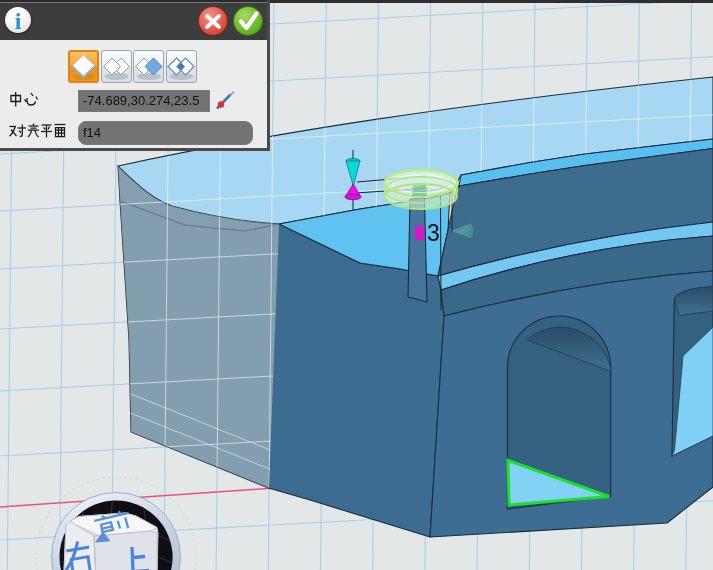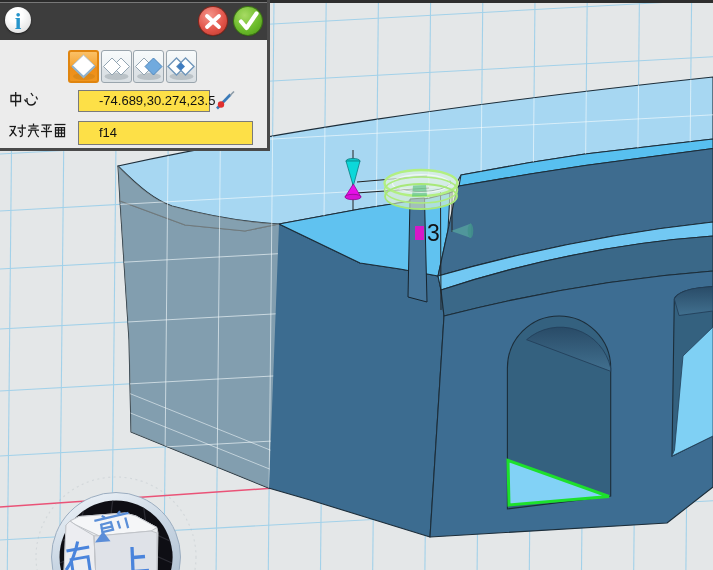--- a/index.html
+++ b/index.html
@@ -9,21 +9,21 @@
   
   #dlg{position:absolute;left:0;top:0;width:270px;height:151px;background:#ececec;border-right:3px solid #4a4a4a;border-bottom:3px solid #4a4a4a;box-sizing:border-box;}
   #dlg .tbar{position:absolute;left:0;top:0;width:267px;height:40px;background:linear-gradient(#2b2b2b 0,#2b2b2b 2px,#787878 2px,#787878 3.5px,#3d3d3d 3.5px);}
   #dlg .info{position:absolute;left:5px;top:7px;width:26px;height:26px;border-radius:50%;background:radial-gradient(circle at 40% 30%,#ffffff 30%,#dcdcdc 90%);box-shadow:0 1px 2px rgba(0,0,0,.5);}
   #dlg .info span{position:absolute;left:0;top:1px;width:26px;text-align:center;font-family:"Liberation Serif",serif;font-weight:bold;font-size:24px;line-height:26px;color:#2795cb;}
   .cbtn{position:absolute;top:7px;width:28px;height:28px;border-radius:50%;}
   #bx{left:199px;background:radial-gradient(circle at 38% 30%,#f4948a,#e2554a 55%,#c03527);box-shadow:0 0 0 1px #8d2419, 0 1px 1px rgba(0,0,0,.4);}
   #bv{left:234px;background:radial-gradient(circle at 38% 30%,#a8db64,#6cbc2b 55%,#4d9a14);box-shadow:0 0 0 1px #3c7a10, 0 1px 1px rgba(0,0,0,.4);}
   .obtn{position:absolute;top:50px;width:31px;height:33px;box-sizing:border-box;border:1px solid #9aa5ad;border-radius:3px;background:linear-gradient(#f7fafb 0%,#eff3f5 48%,#dfe4e8 52%,#d9dfe3 100%);}
   .obtn.act{border:2px solid #e0850f;background:linear-gradient(#fbc167,#f5a637 45%,#ee8d18 52%,#f0961f 100%);}
-  .inp{position:absolute;left:78px;background:#fde047;border:1px solid #7a7a7a;box-sizing:border-box;color:#111;font-size:13px;line-height:21px;padding-left:20px;white-space:nowrap;}
+  .inp{position:absolute;left:78px;background:#737373;border:1px solid #7a7a7a;box-sizing:border-box;color:#111;font-size:13px;line-height:21px;padding-left:4px;white-space:nowrap;}
 </style>
 </head>
 <body>
 <div id="stage">
 <svg id="scene" width="713" height="570" viewBox="0 0 713 570">
   <defs>
     <clipPath id="cv">
           <rect x="0" y="0" width="713" height="570"></rect>
         </clipPath>
     <clipPath id="topclip">
@@ -225,21 +225,21 @@
   <div class="info">
         <span>i</span>
       </div>
   <div class="cbtn" id="bx"></div>
   <div class="cbtn" id="bv"></div>
   <div class="obtn act" style="left:68px"></div>
   <div class="obtn" style="left:100.5px"></div>
   <div class="obtn" style="left:133px"></div>
   <div class="obtn" style="left:165.5px"></div>
   <div class="inp" style="top:90px;width:132px;height:22px;line-height:20px;">-74.689,30.274,23.5</div>
-  <div class="inp" style="top:121px;width:175px;height:24px;line-height:22px;">f14</div>
+  <div class="inp" style="top:121px;width:175px;height:24px;line-height:22px;border-radius:8px;">f14</div>
   <svg width="270" height="151" style="position:absolute;left:0;top:0;pointer-events:none" id="dlgsvg">
 
     <g stroke="#fff" stroke-width="3.8" stroke-linecap="round">
       <path d="M207,16 L219,27"></path>
           <path d="M219,16 L207,27"></path>
     </g>
 
     <path d="M241,21.5 L246.5,28 L256.5,13.5" stroke="#fff" stroke-width="4.2" fill="none" stroke-linecap="round" stroke-linejoin="round"></path>
 
     <g fill="rgba(110,122,130,0.30)">

